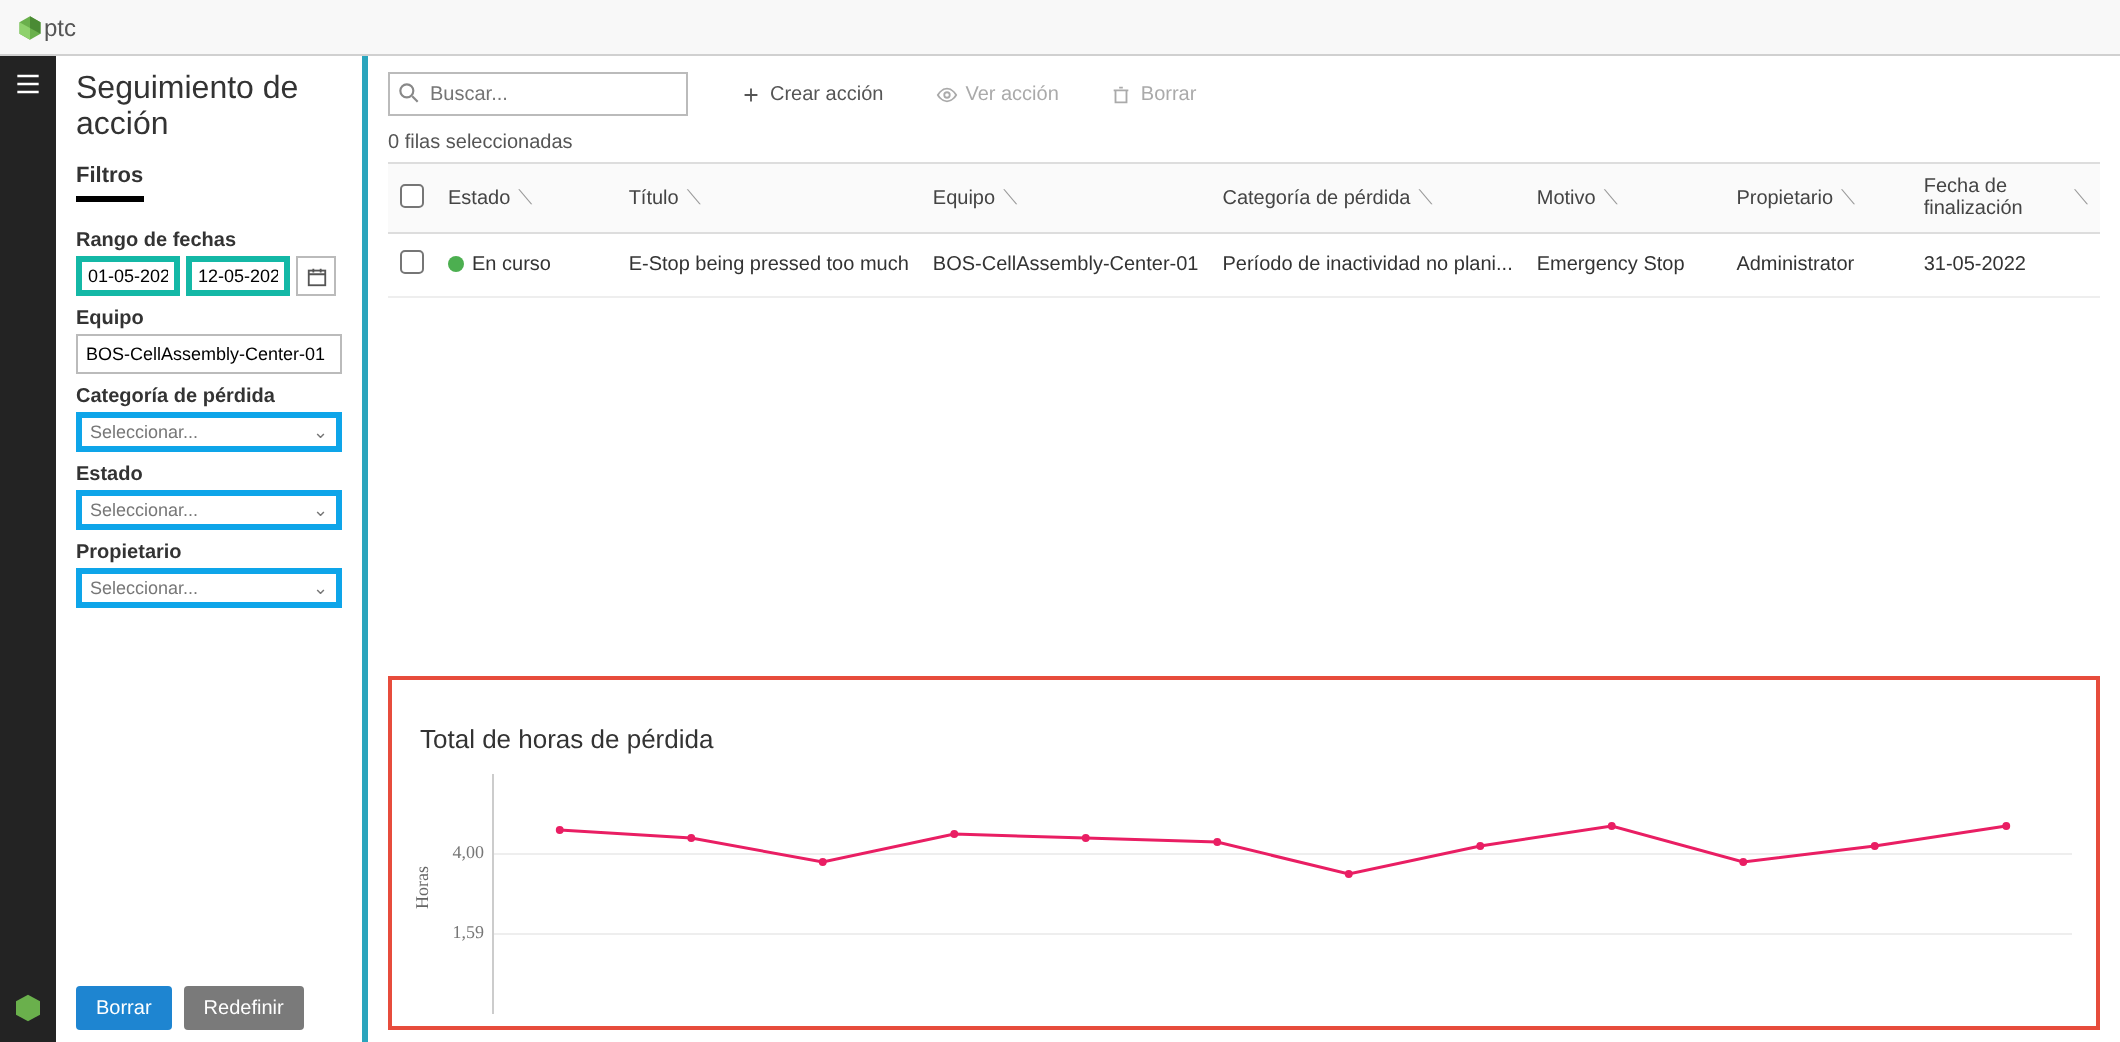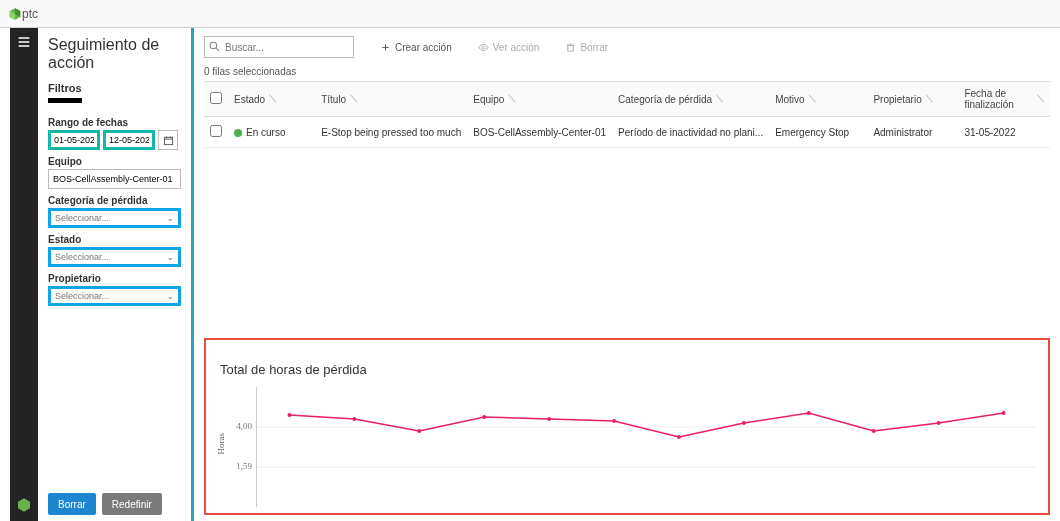--- a/index.html
+++ b/index.html
@@ -3,27 +3,27 @@
 <meta charset="utf-8">
 <style>
 * { box-sizing: border-box; margin: 0; padding: 0; }
 body { font-family: -apple-system, BlinkMacSystemFont, "Segoe UI", Arial, sans-serif; font-size: 11px; color: #333; background: #fff; width: 1060px; height: 521px; overflow: hidden; }
 
 .header { height: 28px; border-bottom: 1px solid #d0d0d0; display: flex; align-items: center; padding: 0 8px; justify-content: space-between; background: #f8f8f8; }
 .app-title { font-size: 13px; color: #555; }
 .ptc-logo { display: flex; align-items: center; gap: 0; font-size: 12px; color: #555; }
 .ptc-logo svg { width: 14px; height: 14px; }
 
-.body { display: flex; height: calc(521px - 28px); margin-left: 10px; }
+.body { display: flex; height: calc(521px - 28px); }
 .rail { width: 28px; background: #232323; display: flex; flex-direction: column; align-items: center; padding-top: 6px; justify-content: space-between; padding-bottom: 6px; }
 .rail svg { width: 16px; height: 16px; }
 
 .sidebar { width: 156px; border-right: 3px solid #2aa5bd; display: flex; flex-direction: column; padding: 8px 10px 0 10px; position: relative; background: #fff; }
 .page-title { font-size: 16px; font-weight: 400; color: #333; margin-bottom: 6px; }
-.tab { font-size: 11px; font-weight: 600; color: #333; padding: 4px 0; border-bottom: 5px solid #000000; width: fit-content; margin-bottom: 8px; }
+.tab { font-size: 11px; font-weight: 600; color: #333; padding: 4px 0; border-bottom: 3px solid #000000; width: fit-content; margin-bottom: 8px; }
 .field-label { font-size: 10px; font-weight: 600; color: #333; margin: 6px 0 2px 0; }
 .date-row { display: flex; gap: 3px; align-items: center; }
 .date-in { width: 52px; height: 20px; border: 3px solid #14b8a6; font-size: 9px; padding: 0 3px; }
 .cal-btn { width: 20px; height: 20px; border: 1px solid #bbb; background: #fff; display: flex; align-items: center; justify-content: center; cursor: pointer; }
 .text-in { width: 100%; height: 20px; border: 1px solid #bbb; font-size: 9px; padding: 0 4px; }
 .select-in { width: 100%; height: 20px; border: 3px solid #0ea5e9; font-size: 9px; padding: 0 4px; display: flex; align-items: center; justify-content: space-between; cursor: pointer; color: #777; background: #fff; }
 .select-in .chev { color: #777; }
 
 .sidebar-footer { position: absolute; bottom: 6px; left: 10px; right: 10px; display: flex; gap: 6px; }
 .btn { height: 22px; padding: 0 10px; font-size: 10px; border: none; cursor: pointer; color: #fff; border-radius: 2px; }

